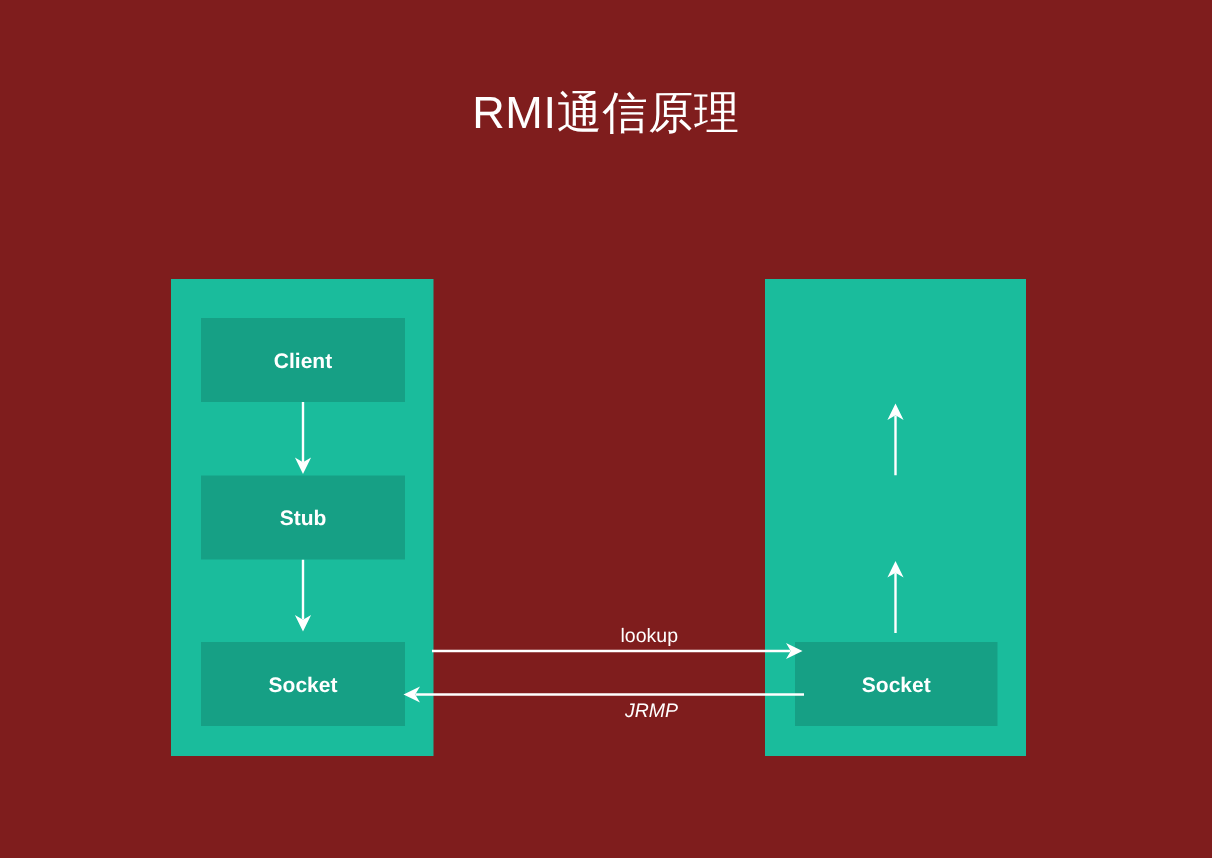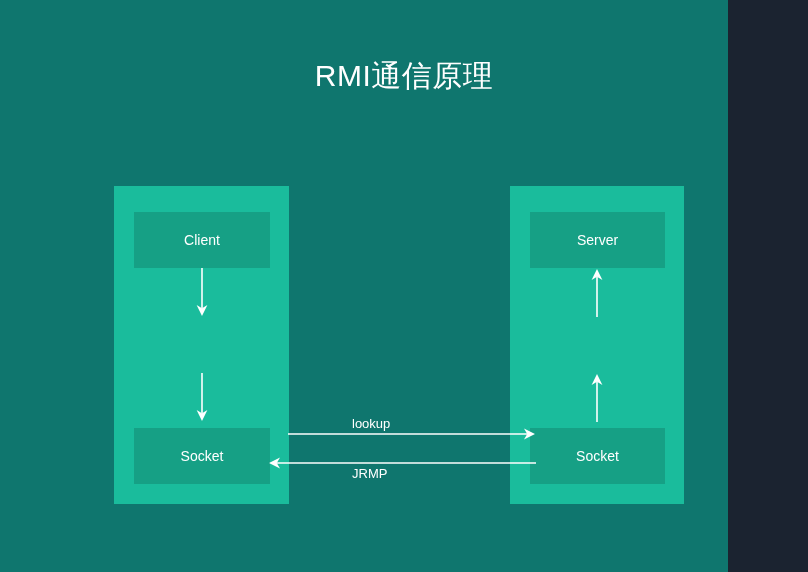--- a/index.html
+++ b/index.html
@@ -8,23 +8,23 @@
   }
   body {
     width: 808px;
     height: 572px;
     background: #1b2330;
     font-family: "Liberation Sans", sans-serif;
     overflow: hidden;
   }
   #canvas {
     position: relative;
-    width: 728px;
+    width: 808px;
     height: 572px;
-    background: #0f766e;
+    background: #7f1d1d;
   }
 
   
   .title {
     position: absolute;
     left: 0;
     top: 56px;
     width: 808px;
     text-align: center;
     color: #ffffff;
@@ -57,20 +57,21 @@
   .node {
     position: absolute;
     background: #16a085;
     color: #ffffff;
     font-size: 14px;
     display: flex;
     align-items: center;
     justify-content: center;
     text-align: center;
     white-space: nowrap;
+    font-weight: bold;
   }
   .node-left  { left: 134px; width: 136px; height: 56px; }
   .node-right { left: 530px; width: 135px; height: 56px; }
   .row-1 { top: 212px; }
   .row-2 { top: 317px; }
   .row-3 { top: 428px; }
 
   
   .vconn {
     position: absolute;
@@ -85,62 +86,63 @@
   }
   .hconn svg { display: block; }
 
   
   .edge-label {
     position: absolute;
     color: #ffffff;
     font-size: 13px;
     line-height: 16px;
     white-space: nowrap;
-    text-align: left;
+    text-align: right;
   }
   #label-lookup {
     left: 352px;
     top: 416px;
     width: 100px;
   }
   #label-jrmp {
     left: 352px;
     top: 466px;
     width: 100px;
+    font-style: italic;
   }
 </style>
 </head>
 <body>
 
 <div id="canvas">
 
   <div class="title">RMI通信原理</div>
 
   <div class="panel" id="panel-client"></div>
 
   <div class="node node-left row-1">Client</div>
+  <div class="node node-left row-2">Stub</div>
   <div class="node node-left row-3">Socket</div>
 
   <div class="vconn" style="left:194px; top:268px; height:49px;">
     <svg width="16" height="49" viewBox="0 0 16 49">
       <line x1="8" y1="0" x2="8" y2="40" stroke="#ffffff" stroke-width="1.6"></line>
       <polygon points="8,48 2.6,37 8,40.2 13.4,37" fill="#ffffff"></polygon>
     </svg>
   </div>
 
   <div class="vconn" style="left:194px; top:373px; height:49px;">
     <svg width="16" height="49" viewBox="0 0 16 49">
       <line x1="8" y1="0" x2="8" y2="40" stroke="#ffffff" stroke-width="1.6"></line>
       <polygon points="8,48 2.6,37 8,40.2 13.4,37" fill="#ffffff"></polygon>
     </svg>
   </div>
 
   <div class="panel" id="panel-server"></div>
 
-  <div class="node node-right row-1">Server</div>
   <div class="node node-right row-3">Socket</div>
 
   <div class="vconn" style="left:589px; top:268px; height:49px;">
     <svg width="16" height="49" viewBox="0 0 16 49">
       <line x1="8" y1="49" x2="8" y2="9" stroke="#ffffff" stroke-width="1.6"></line>
       <polygon points="8,1 2.6,12 8,8.8 13.4,12" fill="#ffffff"></polygon>
     </svg>
   </div>
 
   <div class="vconn" style="left:589px; top:373px; height:49px;">

